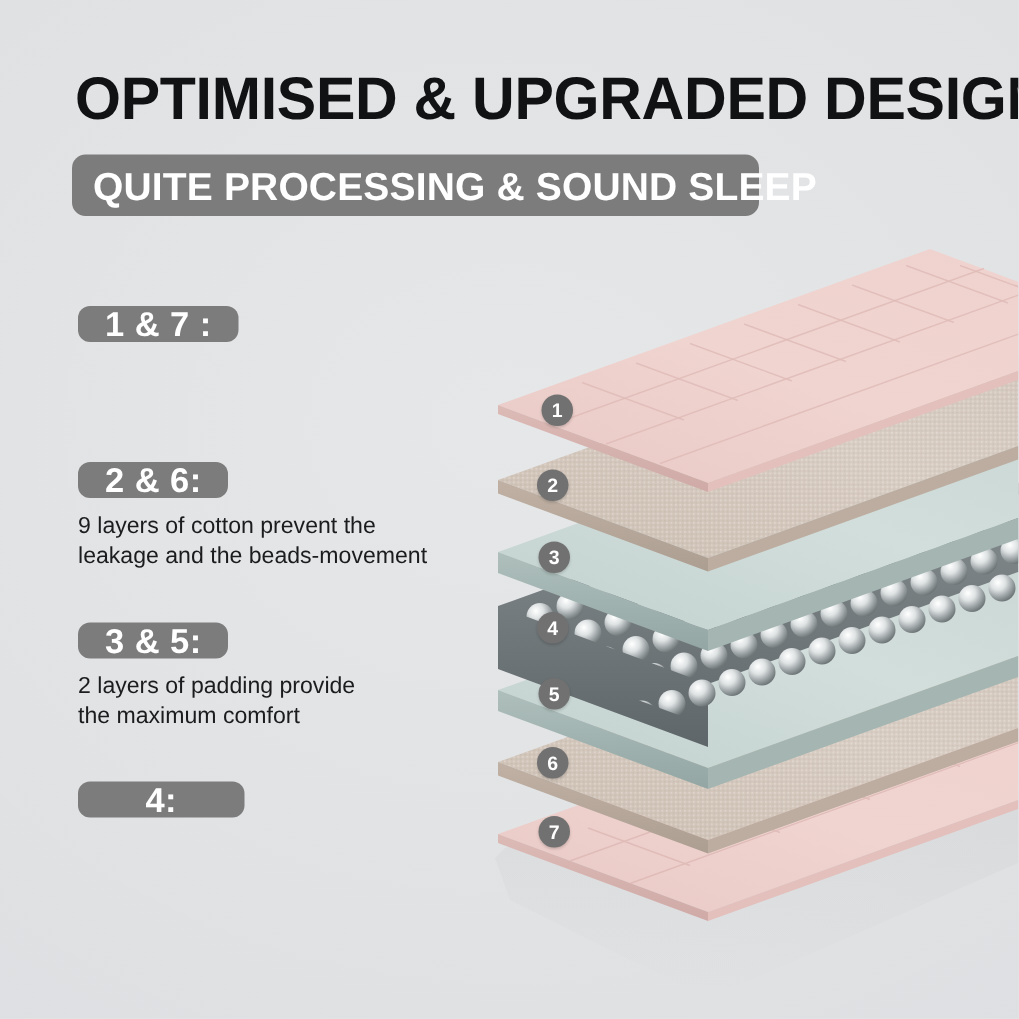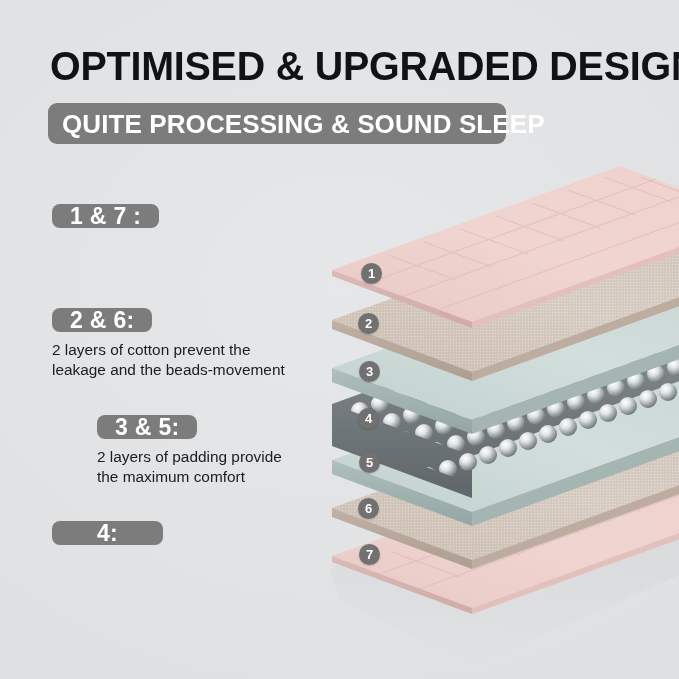--- a/index.html
+++ b/index.html
@@ -415,25 +415,25 @@
     <div class="feature" style="top:0px;">
       <div class="feature-pill">
         <span class="pill-label">1 &amp; 7 :</span>
       </div>
     </div>
 
     <div class="feature" style="top:104px;">
       <div class="feature-pill">
         <span class="pill-label">2 &amp; 6:</span>
       </div>
-      <div class="feature-desc">2 layers of cotton prevent the
+      <div class="feature-desc">9 layers of cotton prevent the
 leakage and the beads-movement</div>
     </div>
 
-    <div class="feature" style="top:211px;margin-left:45px;">
+    <div class="feature" style="top:211px;">
       <div class="feature-pill">
         <span class="pill-label">3 &amp; 5:</span>
       </div>
       <div class="feature-desc">2 layers of padding provide
 the maximum comfort</div>
     </div>
 
     <div class="feature" style="top:317px;">
       <div class="feature-pill" style="width:111px;">
         <span class="pill-label">4:</span>

